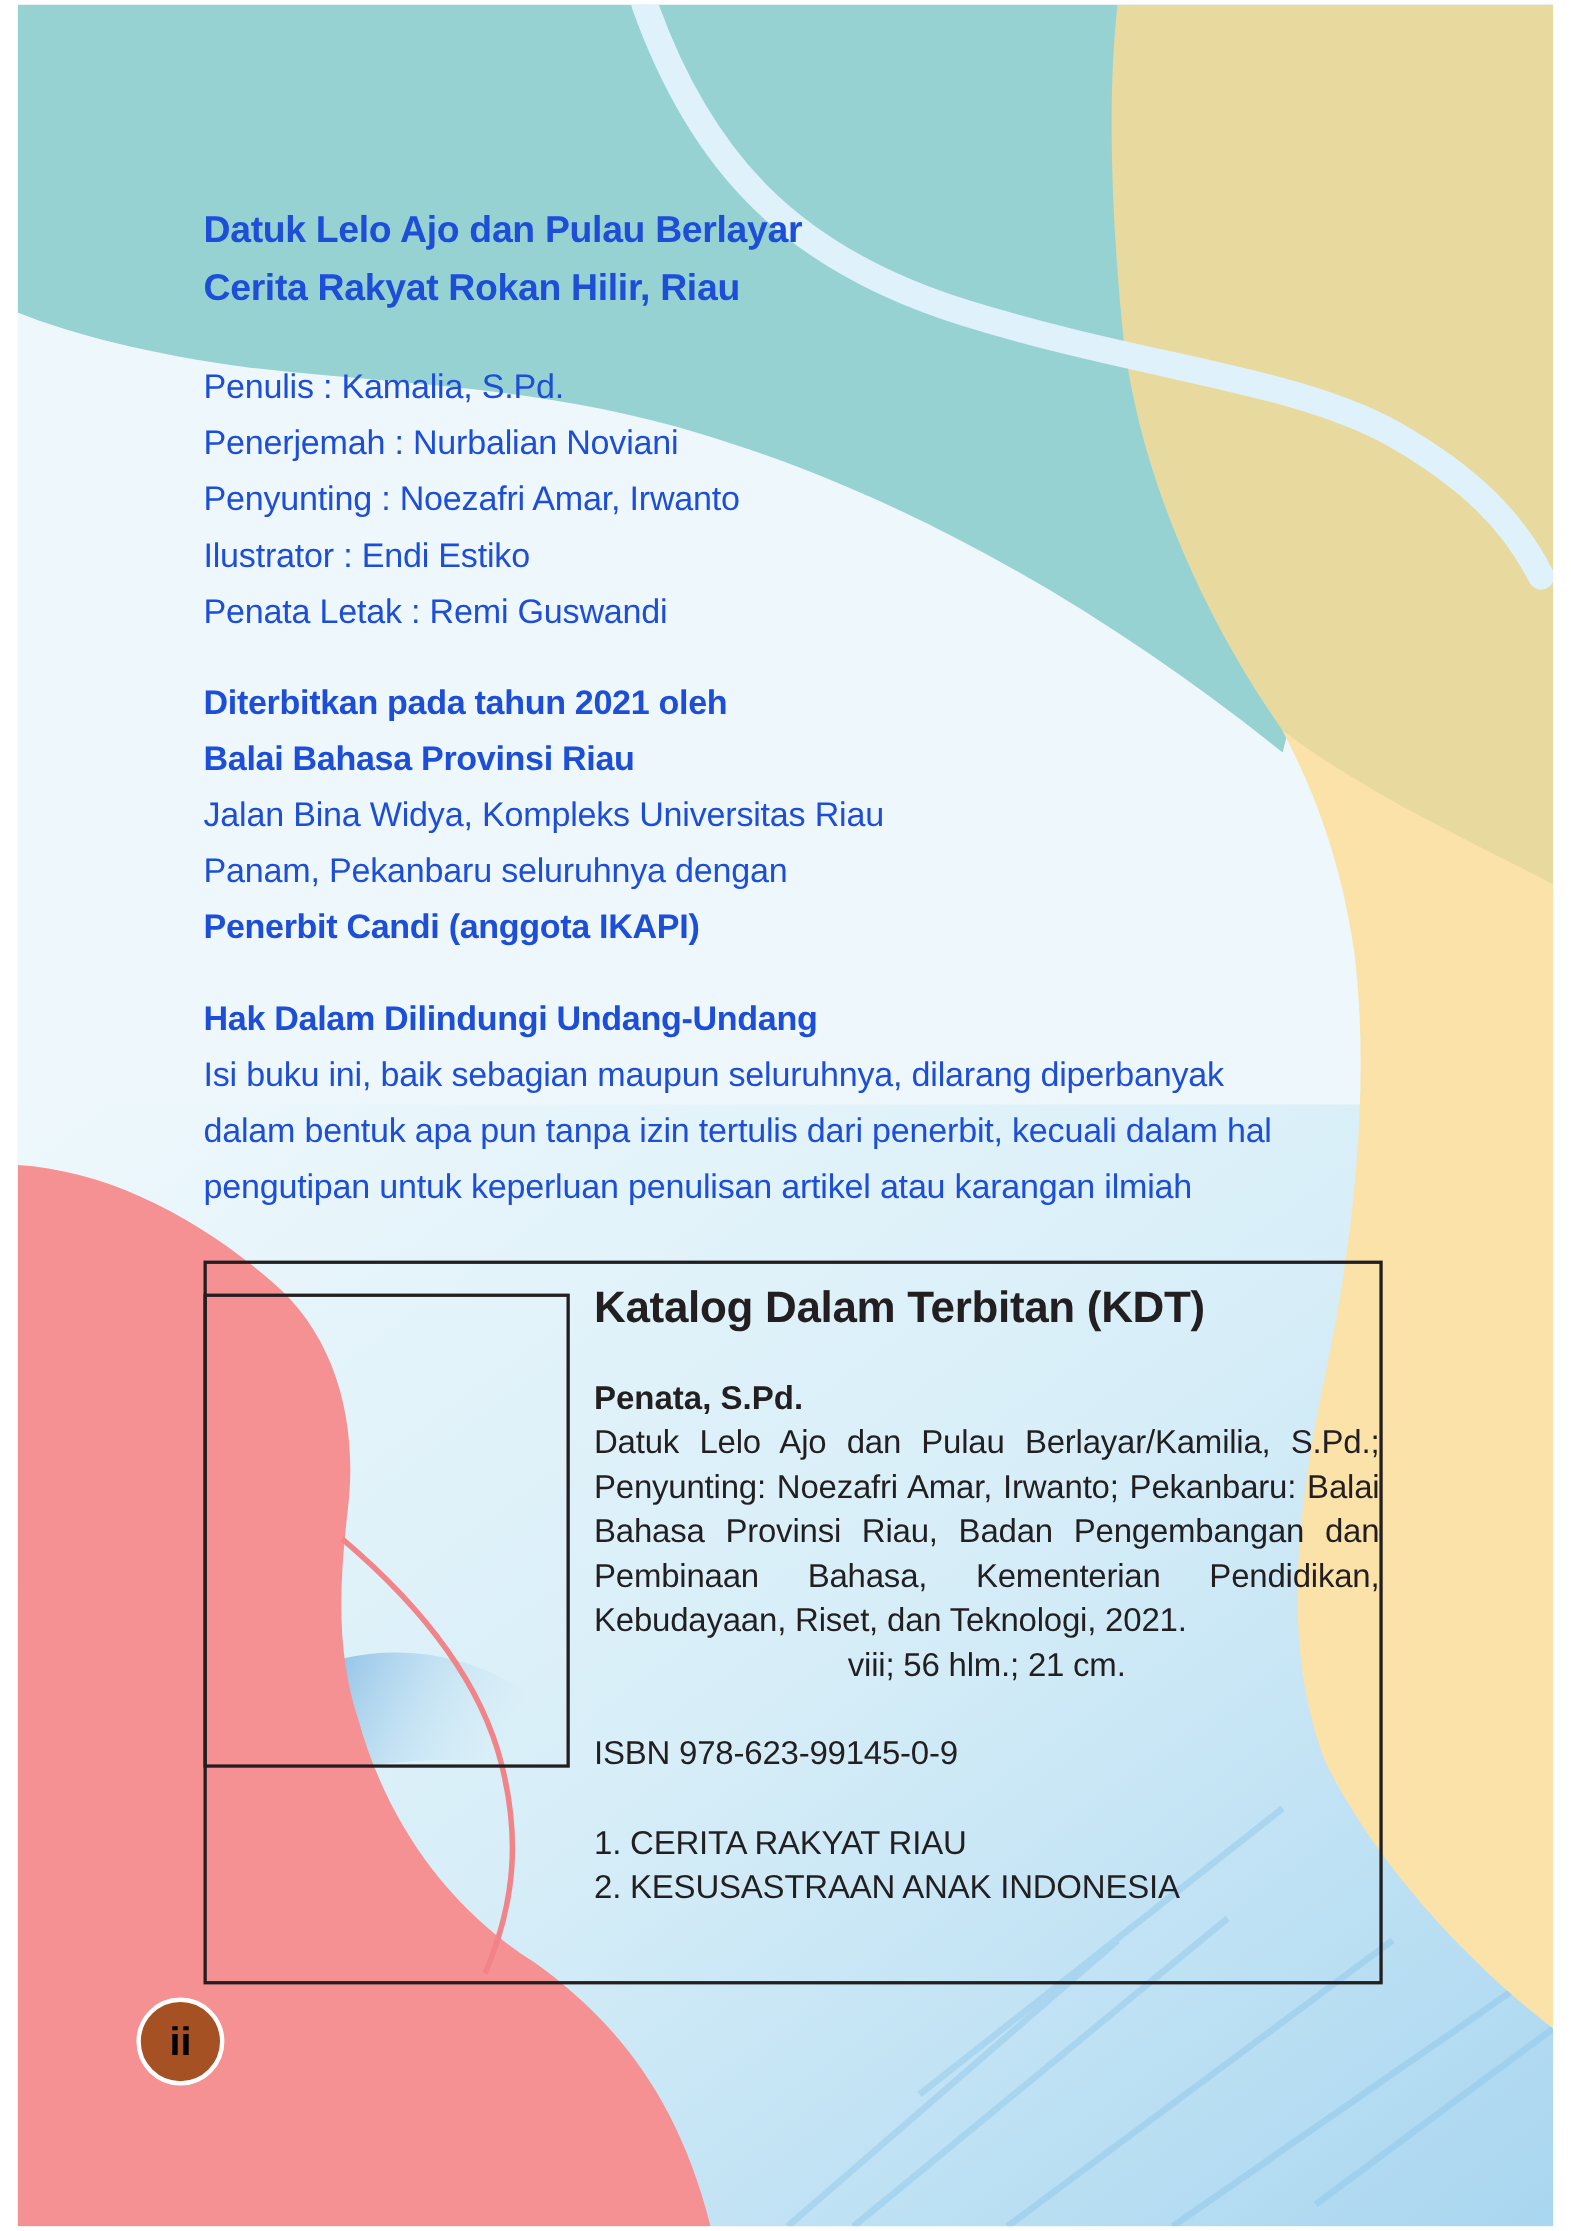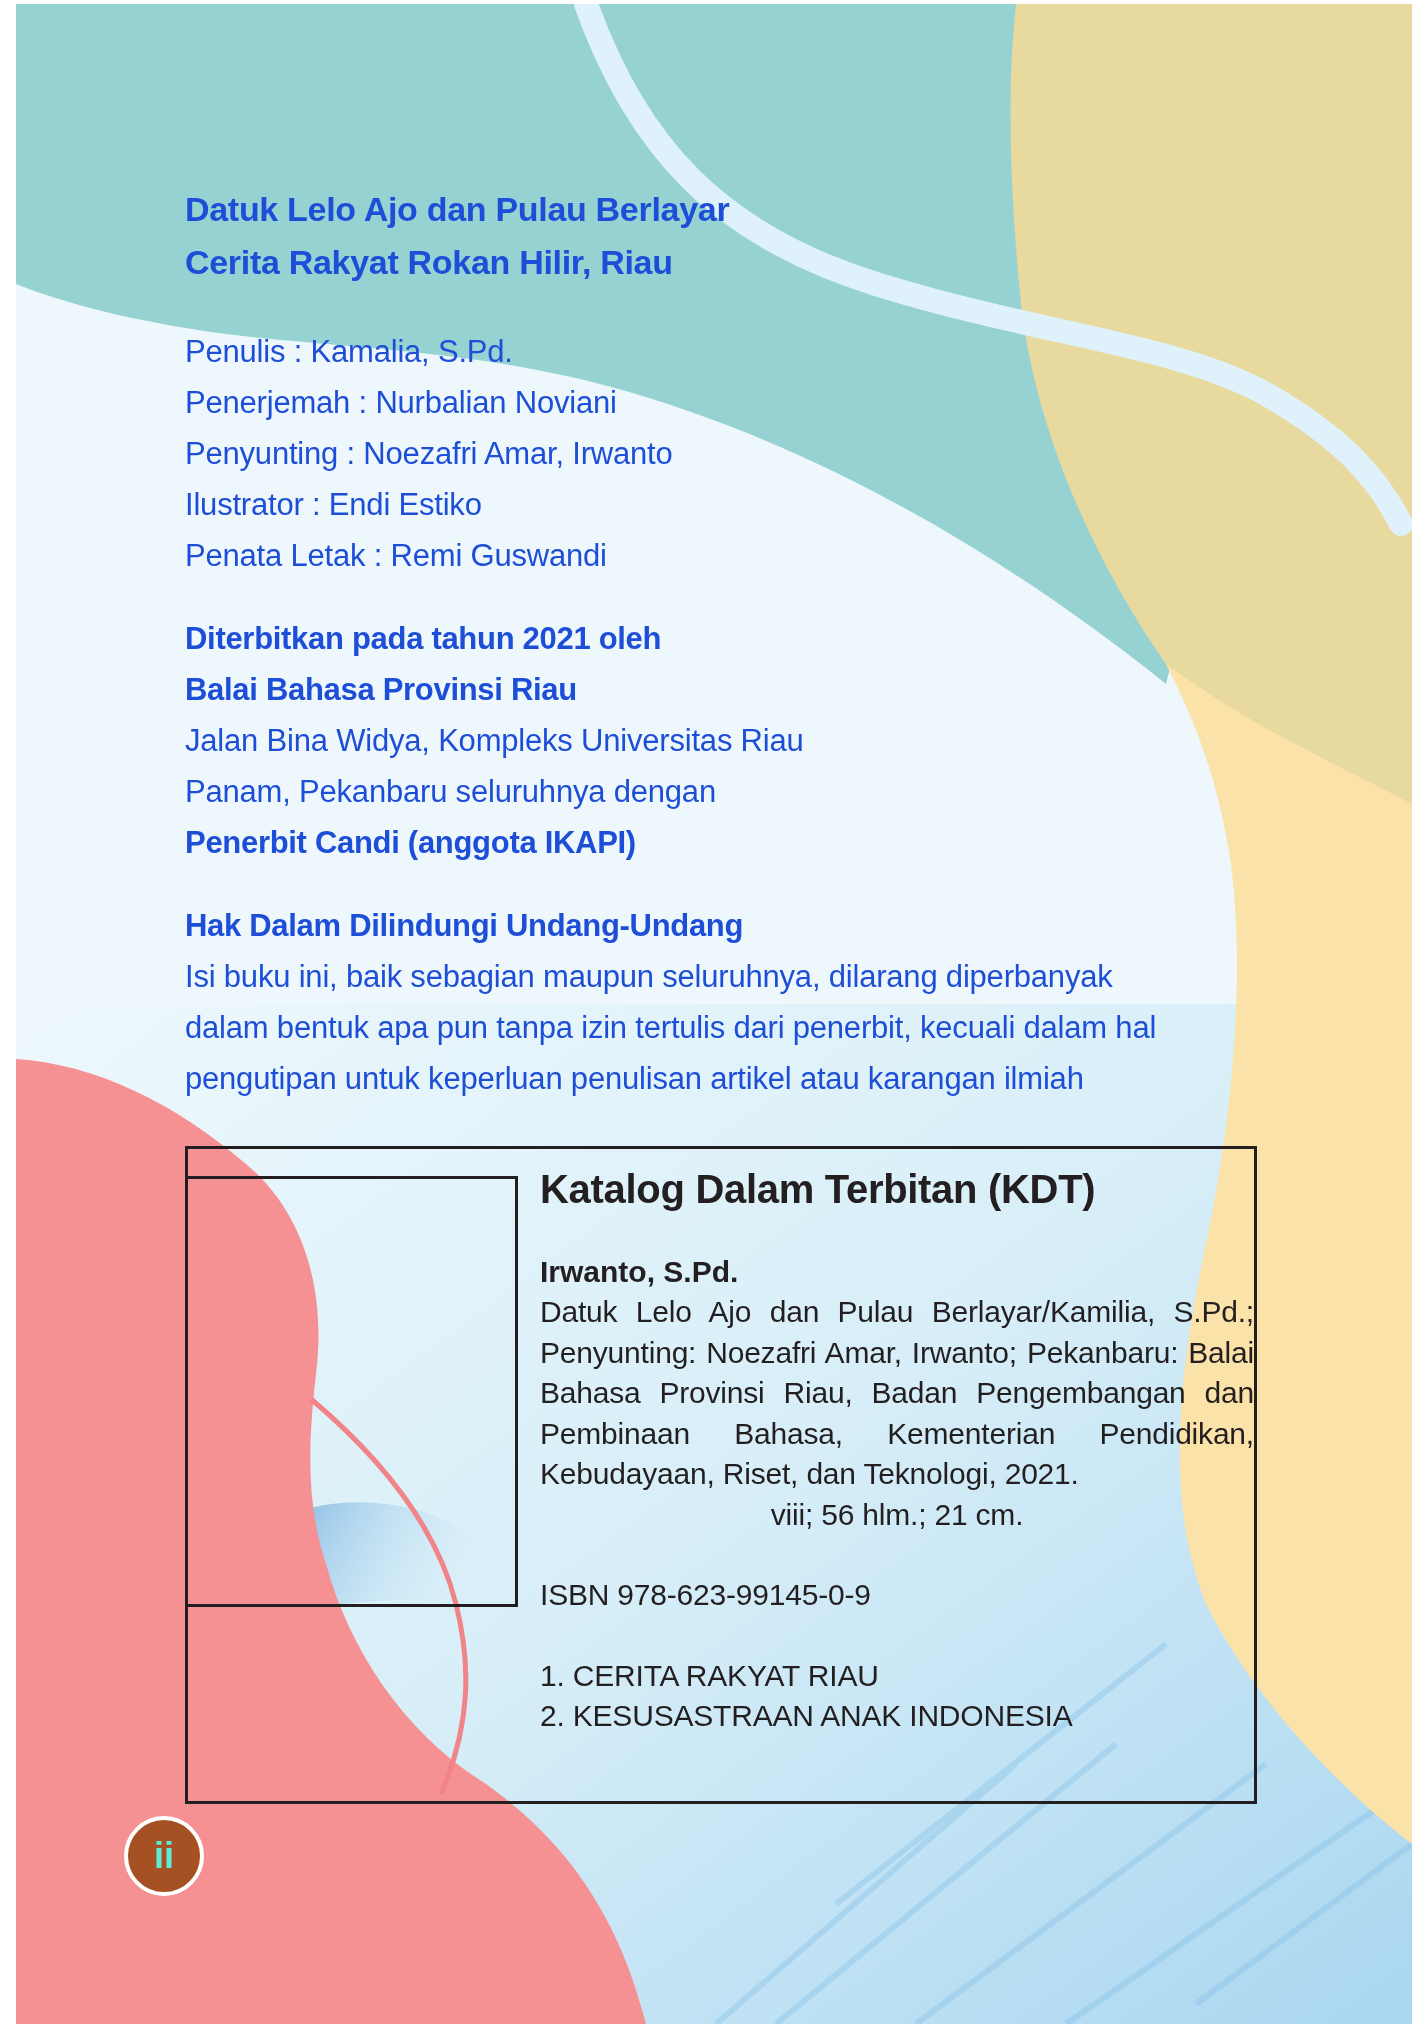--- a/index.html
+++ b/index.html
@@ -32,21 +32,21 @@
   .kdt-heading { font-size: 40px; font-weight: bold; line-height: 50px; letter-spacing: -0.3px; white-space: nowrap; }
   .kdt-author { font-size: 30px; font-weight: bold; line-height: 40px; margin-top: 38px; }
   .kdt-desc { font-size: 30px; line-height: 40.5px; text-align: justify; letter-spacing: -0.2px; }
   .kdt-extent { font-size: 30px; line-height: 40.5px; letter-spacing: -0.2px; text-align: center; }
   .kdt-isbn { font-size: 30px; line-height: 40.5px; margin-top: 40px; letter-spacing: -0.2px; }
   .kdt-subjects { margin-top: 40px; }
   .kdt-subject { font-size: 30px; line-height: 40.5px; letter-spacing: -0.2px; white-space: nowrap; }
   .page-num {
     position: absolute; left: 108px; top: 1812px; width: 72px; height: 72px;
     border-radius: 50%; background: #a65124; border: 4px solid #ffffff;
-    color: #5eead4; font-family: "Liberation Sans", sans-serif; font-weight: bold;
+    color: #000000; font-family: "Liberation Sans", sans-serif; font-weight: bold;
     font-size: 36px; display: flex; align-items: center; justify-content: center;
   }
 </style>
 </head>
 <body>
 
 <div class="page">
 
   <svg class="bg-svg" viewBox="0 0 1396 2020" preserveAspectRatio="none">
     <defs>
@@ -105,21 +105,21 @@
   <div class="txt bold-line" style="top:904px;">Hak Dalam Dilindungi Undang-Undang</div>
   <div class="txt plain-line" style="top:955px;">Isi buku ini, baik sebagian maupun seluruhnya, dilarang diperbanyak</div>
   <div class="txt plain-line" style="top:1006px;">dalam bentuk apa pun tanpa izin tertulis dari penerbit, kecuali dalam hal</div>
   <div class="txt plain-line" style="top:1057px;">pengutipan untuk keperluan penulisan artikel atau karangan ilmiah</div>
 
   <div class="kdt-frame"></div>
   <div class="kdt-inner"></div>
 
   <div class="kdt-content">
     <div class="kdt-heading">Katalog Dalam Terbitan (KDT)</div>
-    <div class="kdt-author">Irwanto, S.Pd.</div>
+    <div class="kdt-author">Penata, S.Pd.</div>
     <div class="kdt-desc">Datuk Lelo Ajo dan Pulau Berlayar/Kamilia, S.Pd.; Penyunting: Noezafri Amar, Irwanto; Pekanbaru: Balai Bahasa Provinsi Riau, Badan Pengembangan dan Pembinaan Bahasa, Kementerian Pendidikan, Kebudayaan, Riset, dan Teknologi, 2021.</div>
     <div class="kdt-extent">viii; 56 hlm.; 21 cm.</div>
     <div class="kdt-isbn">ISBN 978-623-99145-0-9</div>
     <div class="kdt-subjects">
       <div class="kdt-subject">1. CERITA RAKYAT RIAU</div>
       <div class="kdt-subject">2. KESUSASTRAAN ANAK INDONESIA</div>
     </div>
   </div>
 
   <div class="page-num">ii</div>

